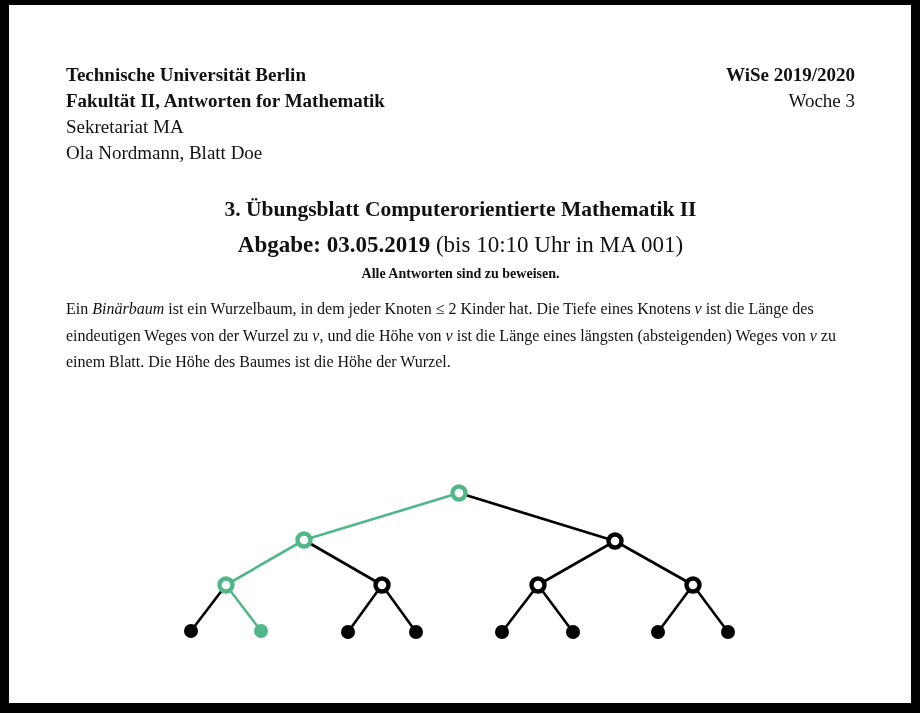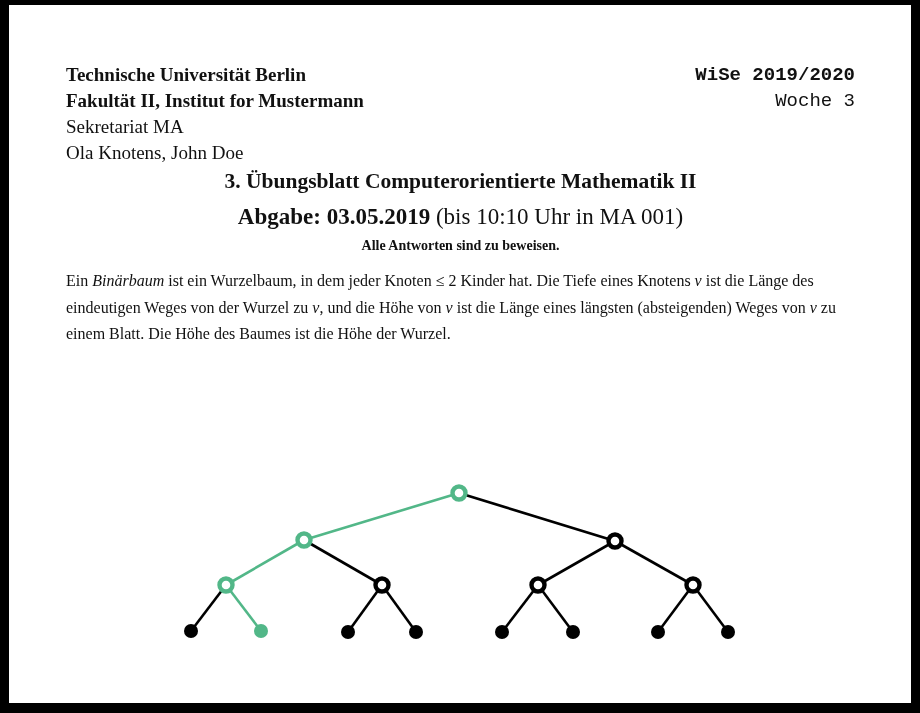--- a/index.html
+++ b/index.html
@@ -12,25 +12,25 @@
   }
   .page {
     position:absolute; left:9px; top:5px;
     width:902px; height:698px;
     background:#ffffff;
     overflow:hidden;
   }
   .content { padding:57px 56px 0 57px; }
 
   .header { display:flex; justify-content:space-between; }
-  .header-right { text-align:right;font-family:Liberation Mono, monospace; }
+  .header-right { text-align:right; }
   .hline { font-size:19px; line-height:26px; white-space:nowrap; }
   .hline.b { font-weight:bold; }
 
-  .title-block { text-align:center; }
+  .title-block { margin-top:28px; text-align:center; }
   .title { font-size:21.5px; line-height:30px; font-weight:bold; }
   .deadline { margin-top:7px; font-size:23px; line-height:27px; }
   .deadline b { font-weight:bold; }
   .note { margin-top:2px; font-size:14px; line-height:27px; font-weight:bold; }
 
   .exercise-row {
     margin-top:12px;
     display:flex; justify-content:space-between; align-items:baseline;
     font-size:18px; line-height:26px;
   }
@@ -50,23 +50,23 @@
 </style>
 </head>
 <body>
 
 <div class="page">
   <div class="content">
 
     <div class="header">
       <div class="header-left">
           <div class="hline b">Technische Universität Berlin</div>
-          <div class="hline b">Fakultät II, Institut for Mustermann</div>
+          <div class="hline b">Fakultät II, Antworten for Mathematik</div>
           <div class="hline">Sekretariat MA</div>
-          <div class="hline">Ola Knotens, John Doe</div>
+          <div class="hline">Ola Nordmann, Blatt Doe</div>
         </div>
       <div class="header-right">
           <div class="hline b">WiSe 2019/2020</div>
           <div class="hline">Woche 3</div>
         </div>
     </div>
 
     <div class="title-block">
       <div class="title">3. Übungsblatt Computerorientierte Mathematik II</div>
       <div class="deadline"><b>Abgabe: 03.05.2019</b><span> (bis 10:10 Uhr in MA 001)</span></div>

